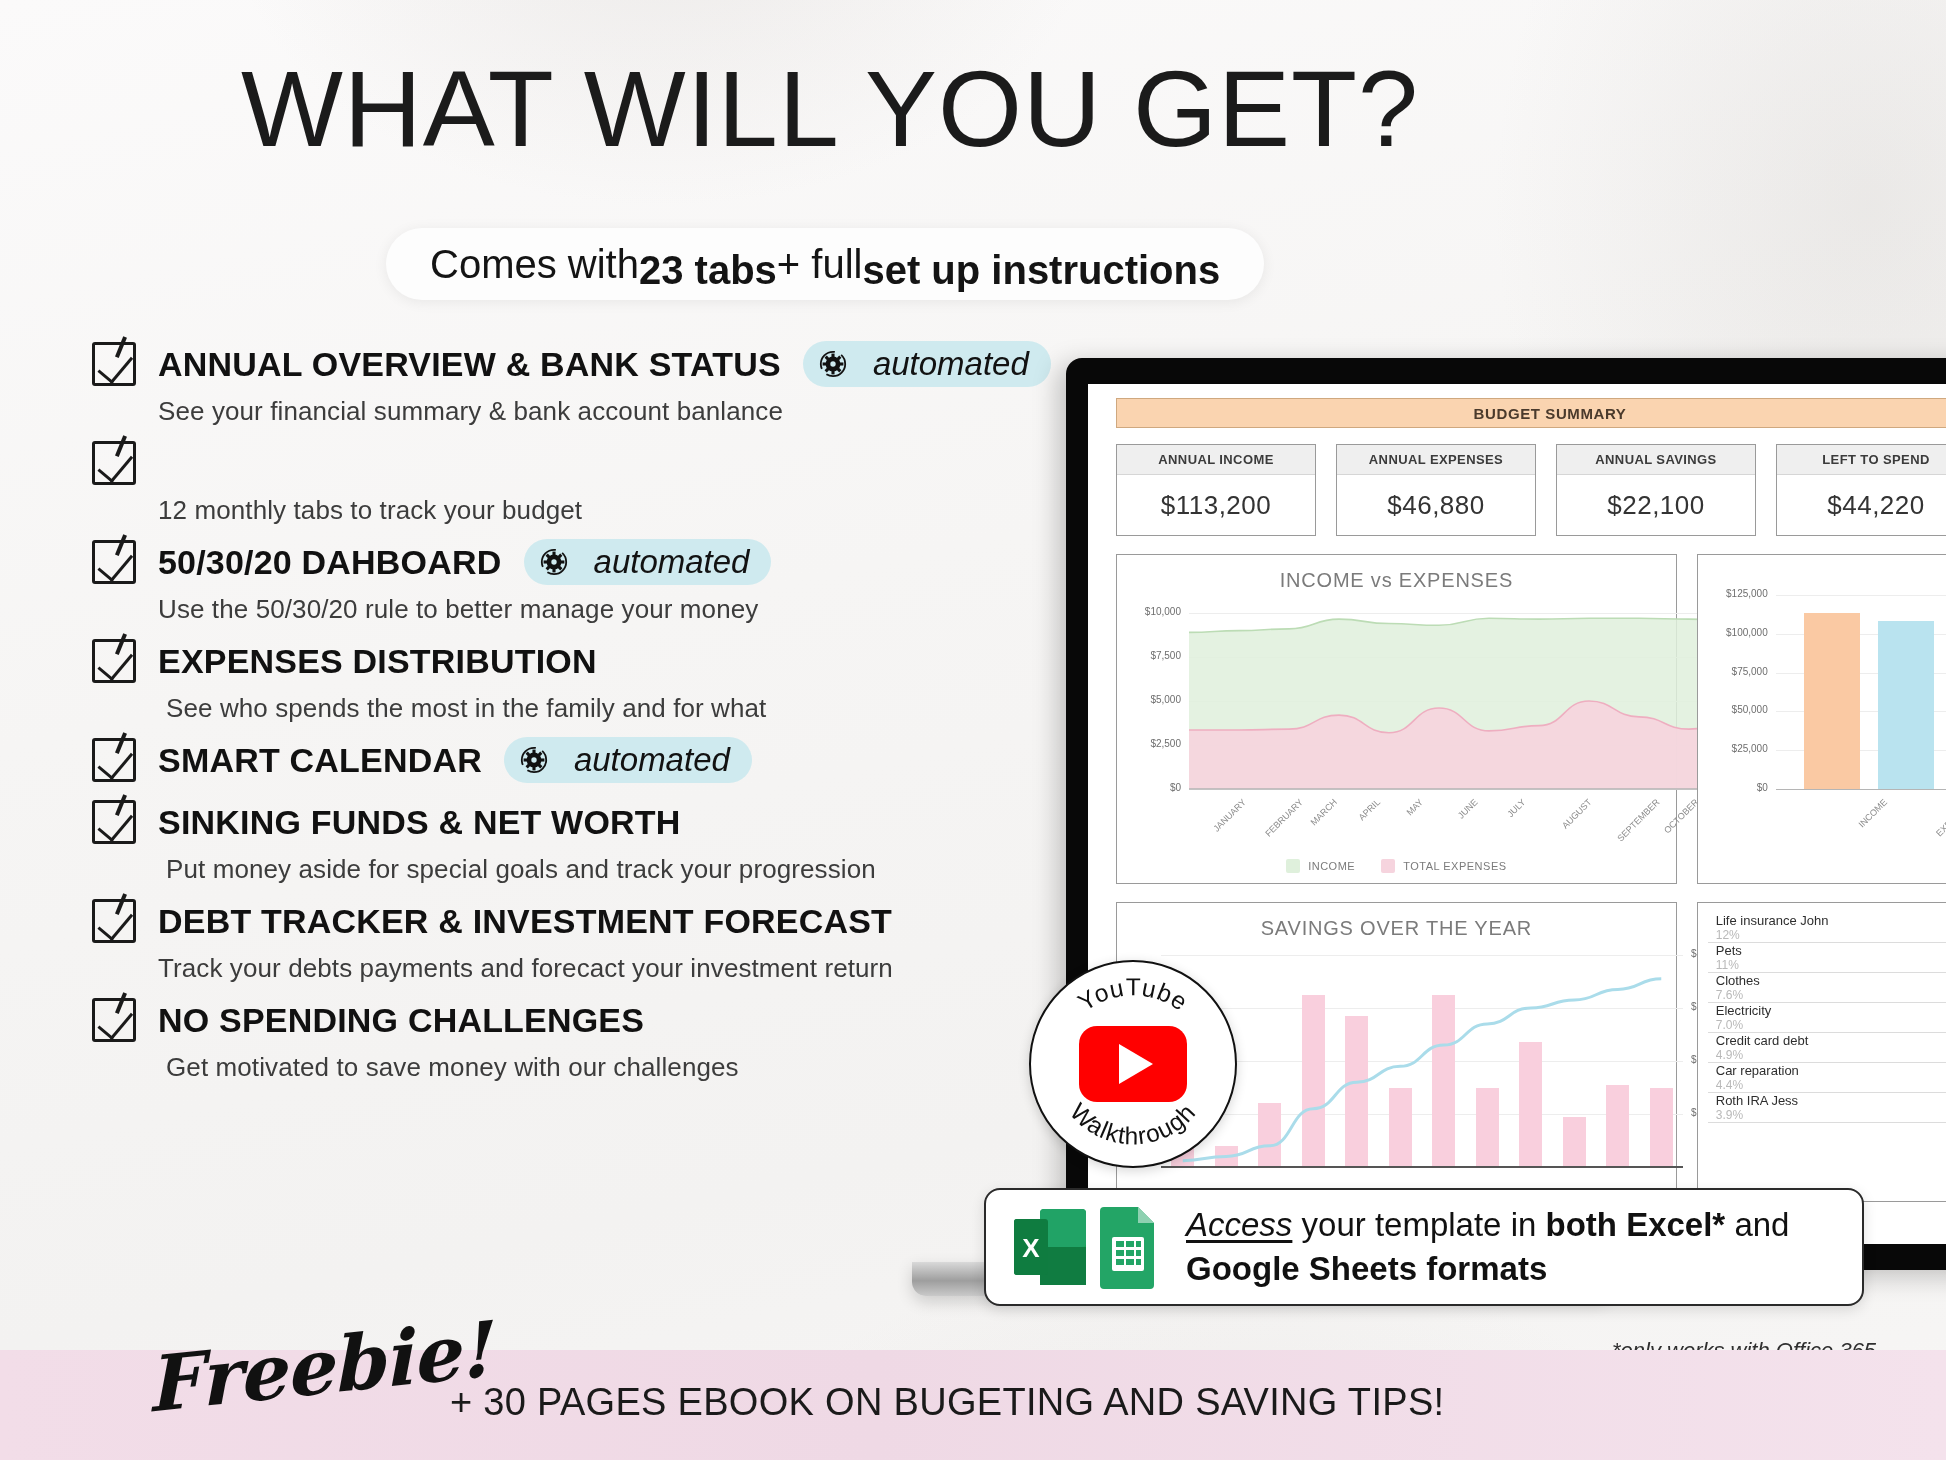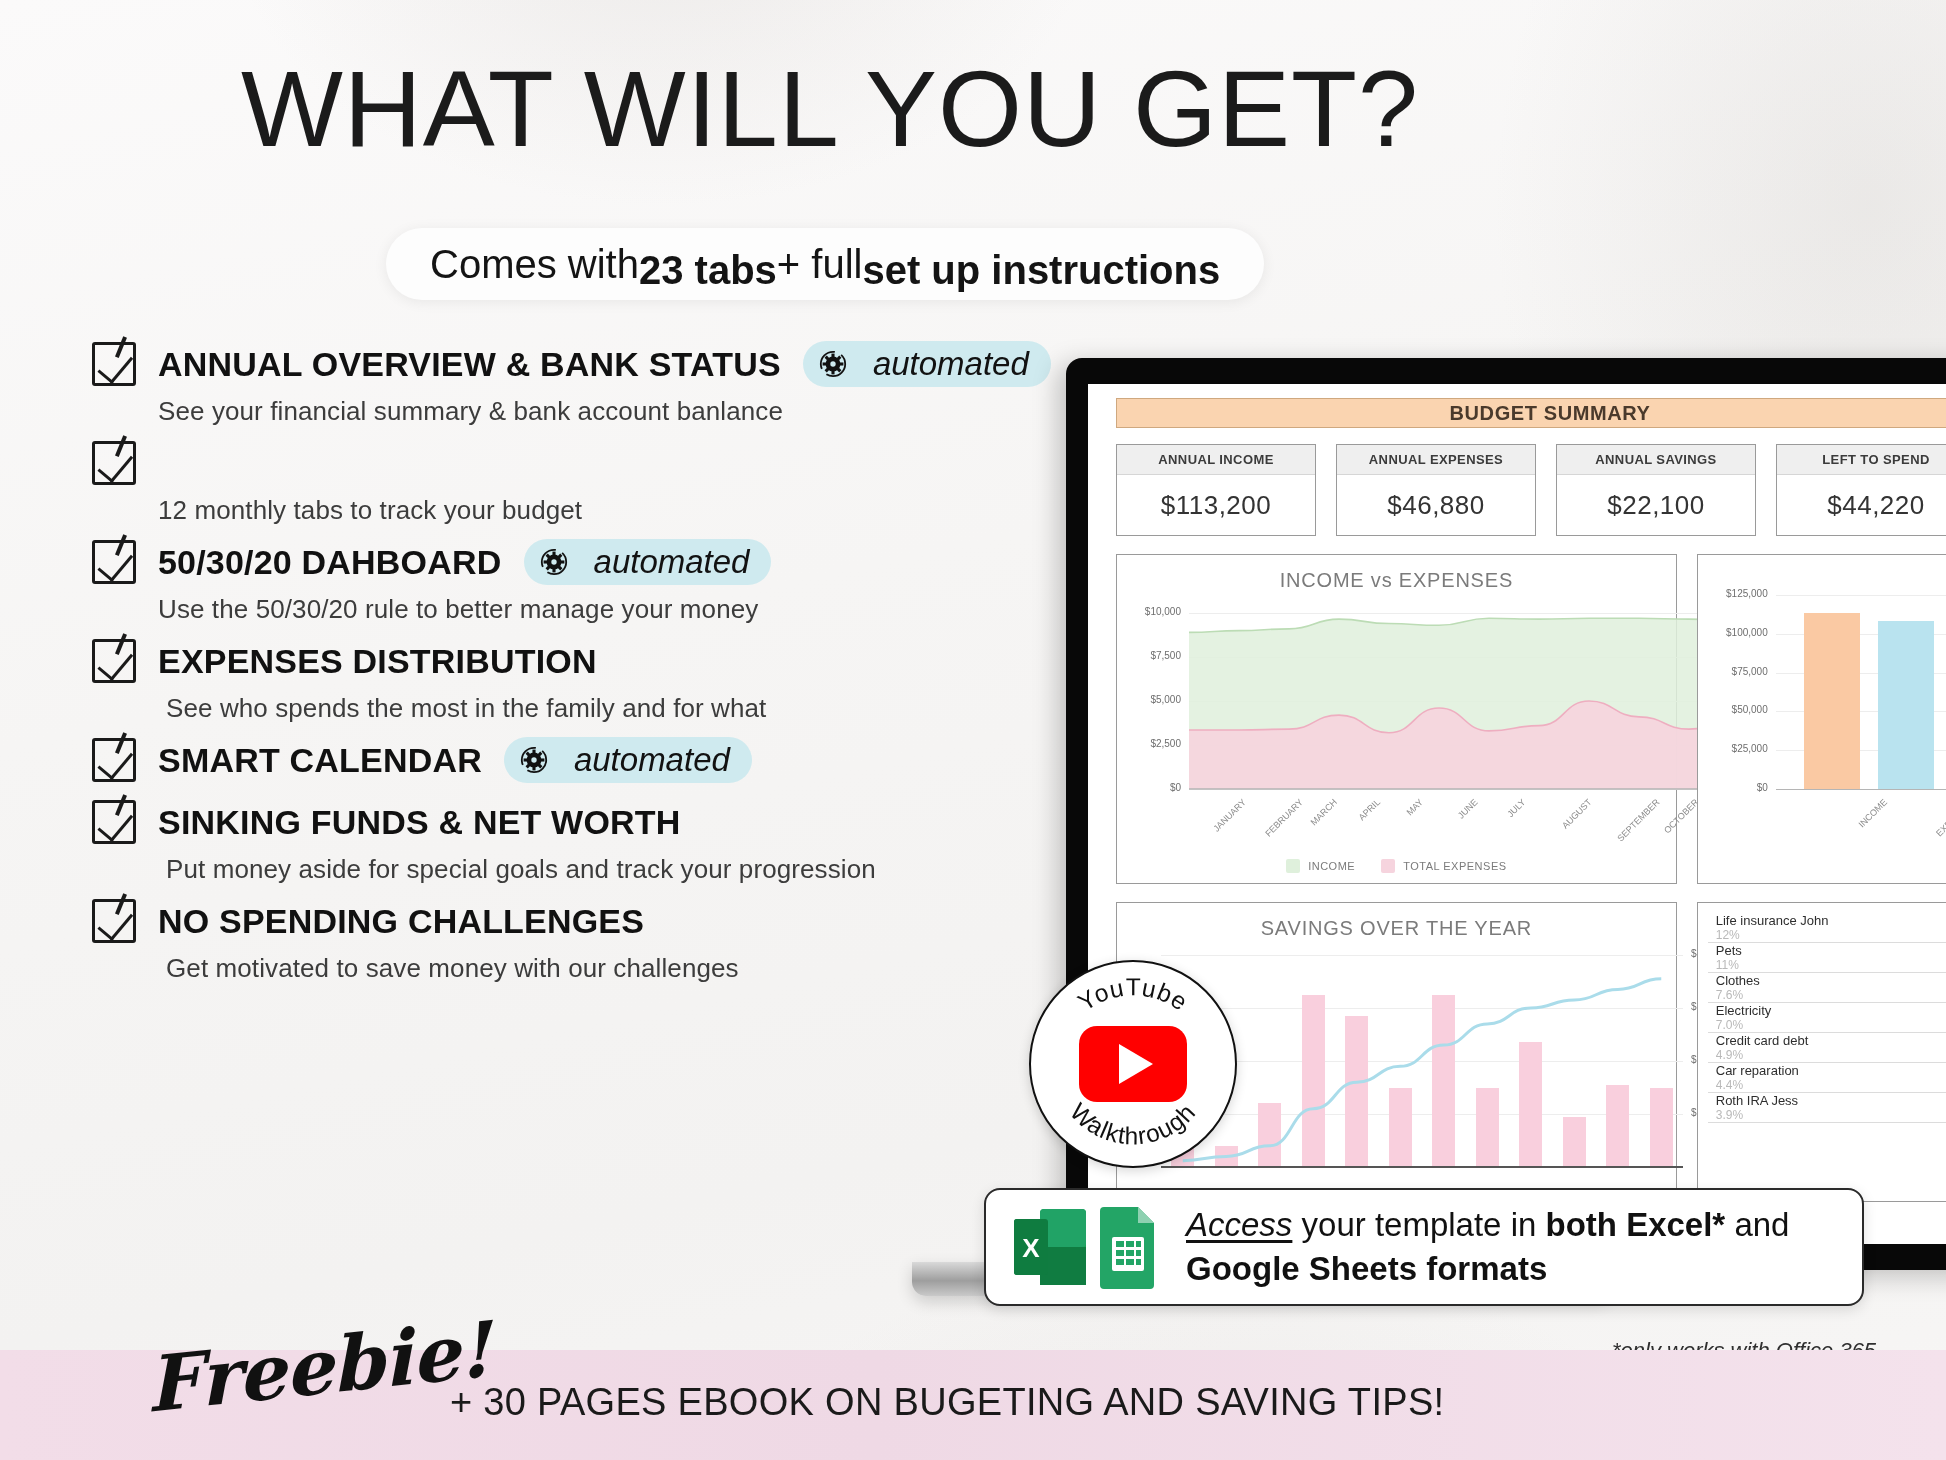--- a/index.html
+++ b/index.html
@@ -112,21 +112,21 @@
     background: #fff; overflow: hidden;
   }
 
   
   #sheet { position: absolute; inset: 0; padding: 14px 0 0 28px; }
   #summary-bar {
     width: 868px; height: 30px;
     background: #fad4b0; border: 1px solid #cfa87f;
     display: flex; align-items: center; justify-content: center;
   }
-  #summary-bar span { font-size: 20px; font-weight: 700; color: #4a3a2c; letter-spacing: .6px; }
+  #summary-bar span { font-size: 15px; font-weight: 700; color: #4a3a2c; letter-spacing: .6px; }
   #kpis { display: flex; gap: 20px; margin-top: 16px; }
   .kpi {
     width: 200px; height: 92px; border: 1.5px solid #9a9a9a; background: #fff;
     display: flex; flex-direction: column;
   }
   .kpi-label {
     height: 30px; background: #efefef; border-bottom: 1px solid #d6d6d6;
     display: flex; align-items: center; justify-content: center;
     font-size: 13px; font-weight: 700; color: #3b3b3b; letter-spacing: .4px;
   }
@@ -305,20 +305,28 @@
         </div>
     </div>
     </div>
     <div class="feature indent">
     <div class="feat-head">
       <div class="checkbox"></div>
       <div class="feat-title">SINKING FUNDS &amp; NET WORTH</div>
 
     </div>
     <div class="feat-desc">Put money aside for special goals and track your progression</div>
+    </div>
+    <div class="feature">
+    <div class="feat-head">
+      <div class="checkbox"></div>
+      <div class="feat-title">DEBT TRACKER &amp; INVESTMENT FORECAST</div>
+
+    </div>
+    <div class="feat-desc">Track your debts payments and forecact your investment return</div>
     </div>
     <div class="feature indent">
     <div class="feat-head">
       <div class="checkbox"></div>
       <div class="feat-title">NO SPENDING CHALLENGES</div>
 
     </div>
     <div class="feat-desc">Get motivated to save money with our challenges</div>
     </div>
   </div>

